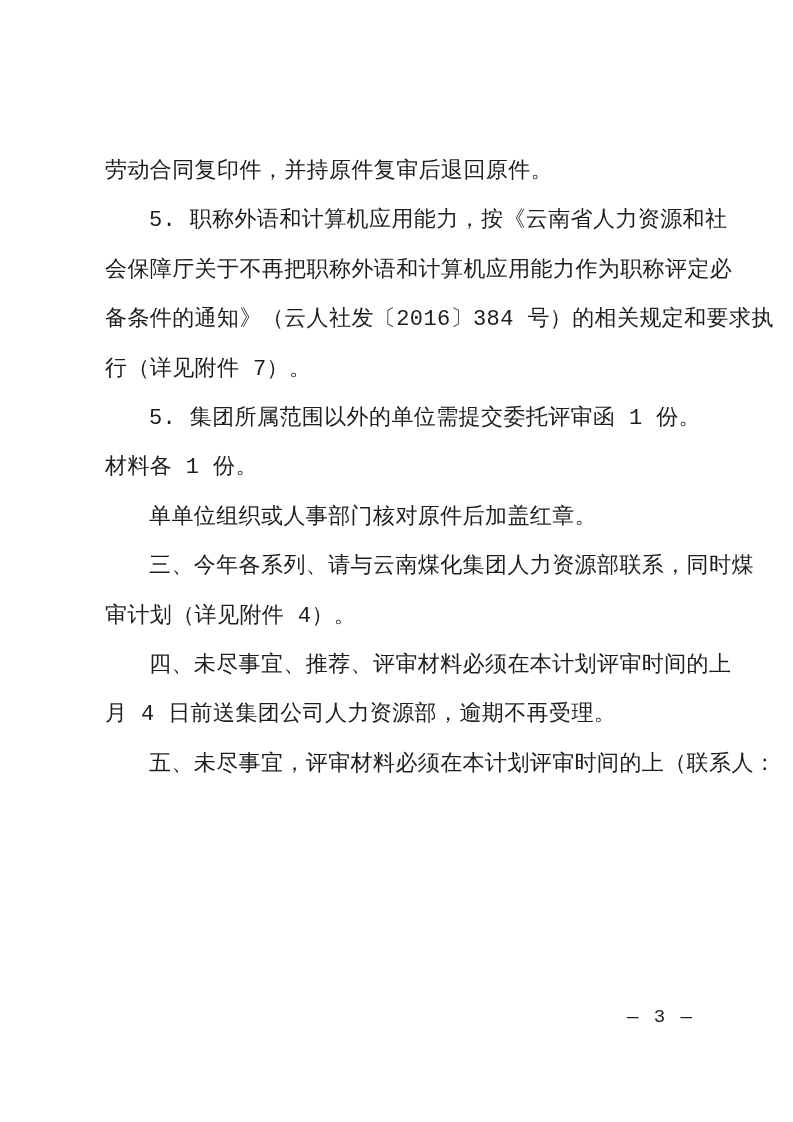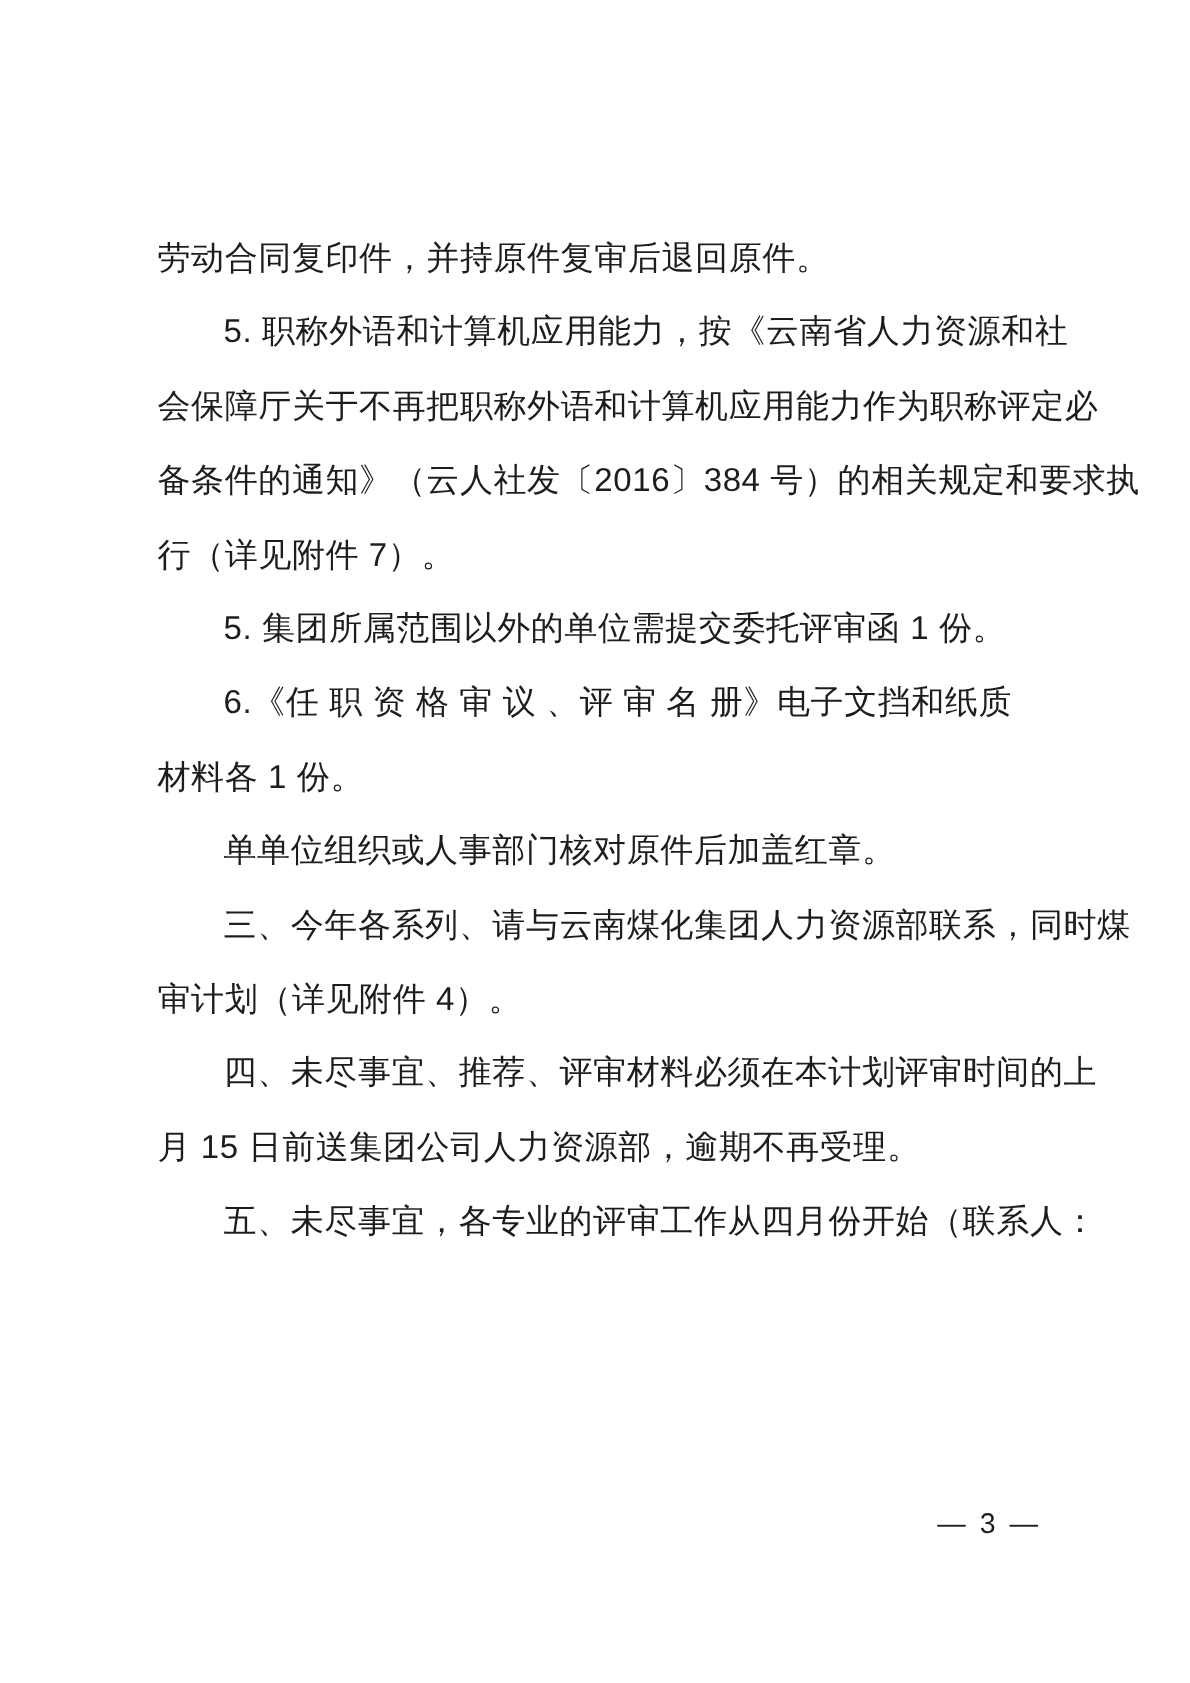--- a/index.html
+++ b/index.html
@@ -6,21 +6,21 @@
     margin: 0;
     padding: 0;
     background: #ffffff;
   }
   .page {
     position: relative;
     width: 793px;
     height: 1122px;
     background: #ffffff;
     overflow: hidden;
-    font-family: Liberation Sans, sans-serif;
+    font-family: Liberation Mono, monospace;
     color: #1d1d1d;
   }
   .text-block {
     position: absolute;
     left: 105px;
     top: 147px;
     width: 600px;
     font-size: 22px;
     line-height: 49.4px;
   }
@@ -45,23 +45,22 @@
 <body>
 
 <div class="page">
   <div class="text-block">
     <div class="line">劳动合同复印件，并持原件复审后退回原件。</div>
     <div class="line indent">5. 职称外语和计算机应用能力，按《云南省人力资源和社</div>
     <div class="line">会保障厅关于不再把职称外语和计算机应用能力作为职称评定必</div>
     <div class="line">备条件的通知》（云人社发〔2016〕384 号）的相关规定和要求执</div>
     <div class="line">行（详见附件 7）。</div>
     <div class="line indent">5. 集团所属范围以外的单位需提交委托评审函 1 份。</div>
-    <div class="line indent">6.《任 职 资 格 审 议 、评 审 名 册》电子文挡和纸质</div>
     <div class="line">材料各 1 份。</div>
     <div class="line indent">单单位组织或人事部门核对原件后加盖红章。</div>
     <div class="line indent">三、今年各系列、请与云南煤化集团人力资源部联系，同时煤</div>
     <div class="line">审计划（详见附件 4）。</div>
     <div class="line indent">四、未尽事宜、推荐、评审材料必须在本计划评审时间的上</div>
-    <div class="line">月 15 日前送集团公司人力资源部，逾期不再受理。</div>
-    <div class="line indent">五、未尽事宜，各专业的评审工作从四月份开始（联系人：</div>
+    <div class="line">月 4 日前送集团公司人力资源部，逾期不再受理。</div>
+    <div class="line indent">五、未尽事宜，评审材料必须在本计划评审时间的上（联系人：</div>
   </div>
   <div class="page-number">— 3 —</div>
 </div>
 
 </body></html>

